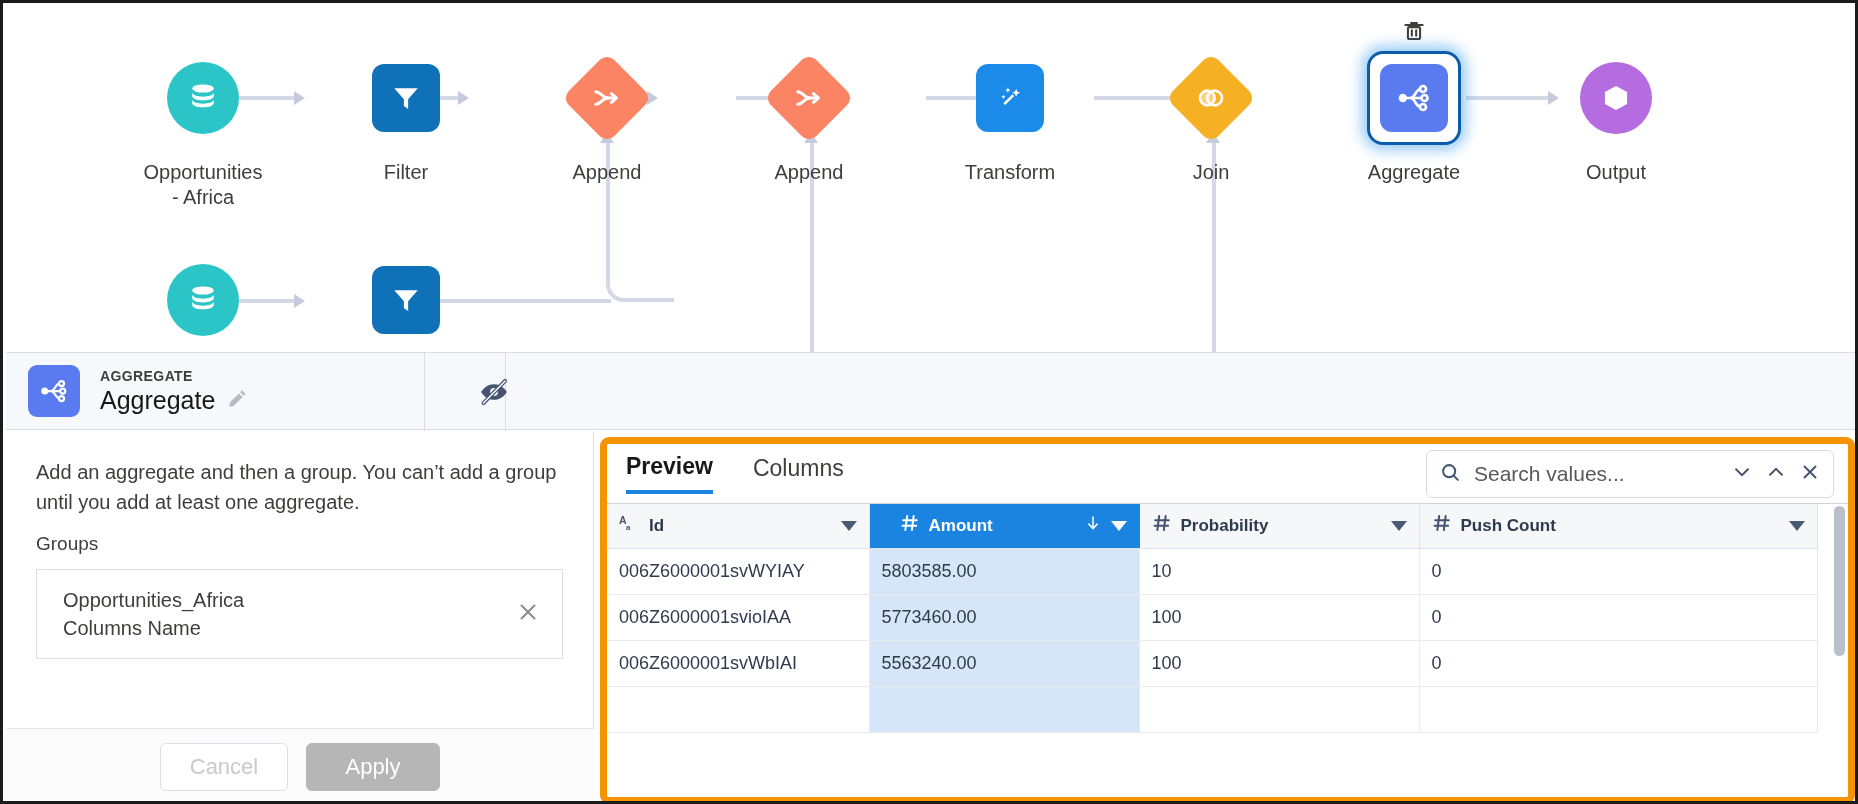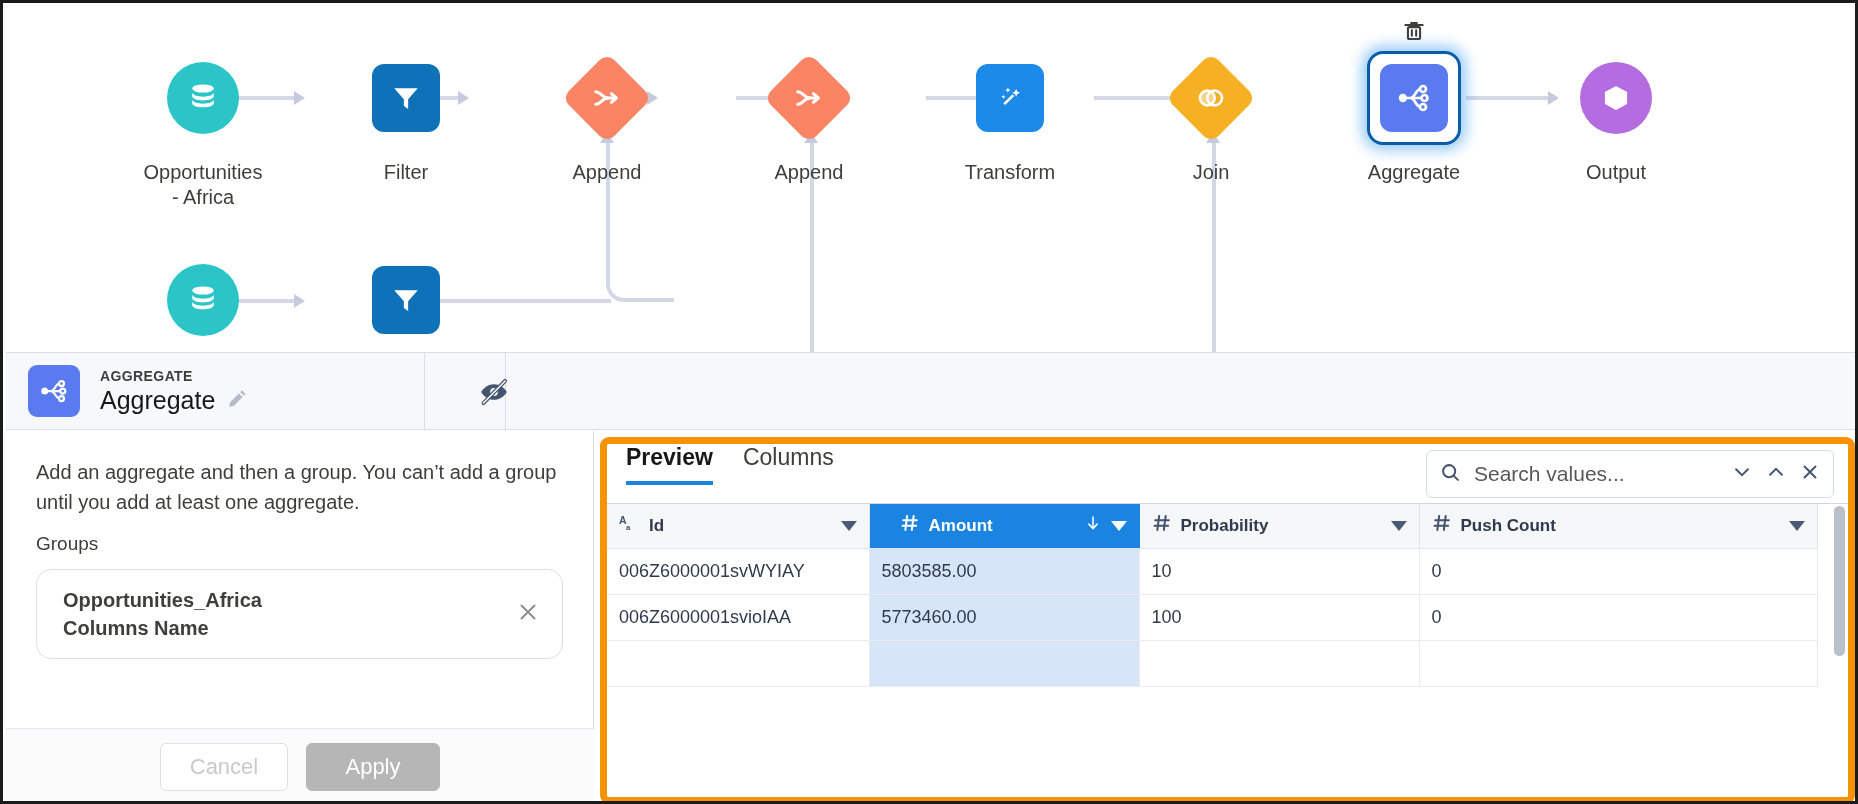--- a/index.html
+++ b/index.html
@@ -52,35 +52,35 @@
   #ph-eyebrow { font-size:14px; font-weight:bold; letter-spacing:.4px; color:#3e3e3c; }
   #ph-title-row { display:flex; align-items:center; gap:12px; margin-top:2px; }
   #ph-title { font-size:25px; color:#181818; }
   .divider-v { position:absolute; top:0; width:1px; height:78px; background:#d8dde6; }
   #eye-btn { position:absolute; left:449px; top:0; width:78px; height:78px; display:flex; align-items:center; justify-content:center; }
 
   #left-panel { position:absolute; left:0; top:79px; width:588px; height:373px; background:#fff;
      border-right:1px solid #d8dde6; }
   #lp-desc { margin:26px 30px 0 30px; font-size:20px; line-height:30px; color:#3e3e3c; }
   #lp-groups-label { margin:16px 30px 0 30px; font-size:19px; color:#3e3e3c; }
-  #group-chip { margin:14px 30px 0 30px; height:90px; border:1px solid #dcdfe6; border-radius:15px;
-     background:#fff; display:flex; align-items:center; justify-content:space-between; padding:0 22px 0 26px;font-weight:bold; }
+  #group-chip { margin:14px 30px 0 30px; height:90px; border:1px solid #dcdfe6; border-radius:0;
+     background:#fff; display:flex; align-items:center; justify-content:space-between; padding:0 22px 0 26px; }
   #group-chip .gtext { font-size:20px; line-height:28px; color:#3e3e3c; }
   #lp-footer { position:absolute; left:0; bottom:0; width:588px; height:76px;
      border-top:1px solid #e4e7ec; background:#fbfbfc; display:flex; align-items:center; justify-content:center; gap:18px; }
   .btn { height:48px; border-radius:6px; font-size:22px; display:flex; align-items:center; justify-content:center; }
   .btn-cancel { width:128px; border:1px solid #dcdfe6; background:#fff; color:#c9c9c9; }
   .btn-apply { width:134px; background:#b6b6b6; color:#fff; border:1px solid #b6b6b6; }
 
   
   #preview { position:absolute; left:597px; top:434px; width:1255px; height:367px;
      border:7px solid #f59303; border-radius:9px; background:#fff; overflow:hidden; }
   #pv-inner { position:absolute; inset:0; background:#fff; display:flex; flex-direction:column; }
 
-  #pv-tabs { height:60px; display:flex; align-items:flex-start; padding-left:19px; gap:30px;
+  #pv-tabs { height:60px; display:flex; align-items:center; padding-left:19px; gap:40px;
      border-bottom:1px solid #cfd4dd; position:relative; flex:0 0 60px; }
   .tab { font-size:23px; padding-bottom:10px; color:#3e3e3c; }
   .tab.active { font-weight:bold; color:#181818; border-bottom:4px solid #1a84e0; }
   #pv-search { position:absolute; right:14px; top:6px; width:408px; height:48px;
      border:1px solid #d6dbe3; border-radius:6px; display:flex; align-items:center; gap:12px; padding:0 12px; background:#fff; }
   #pv-search .ph { flex:1; font-size:21px; color:#585858; }
 
   #tbl { flex:1; position:relative; overflow:hidden; }
   table { border-collapse:collapse; width:1210px; table-layout:fixed; }
   th { height:44px; background:#f6f7f9; border-right:1px solid #dfe3ea; border-bottom:1px solid #dfe3ea;
@@ -433,20 +433,26 @@
               <td>10</td>
               <td>0</td>
             </tr>
             <tr>
               <td>006Z6000001svioIAA</td>
               <td class="hl">5773460.00</td>
               <td>100</td>
               <td>0</td>
             </tr>
             <tr>
+              <td>006Z6000001svWbIAI</td>
+              <td class="hl">5563240.00</td>
+              <td>100</td>
+              <td>0</td>
+            </tr>
+            <tr>
               <td></td>
               <td class="hl"></td>
               <td></td>
               <td></td>
             </tr>
           </tbody>
         </table>
         <div id="vscroll"></div>
       </div>
     </div>

